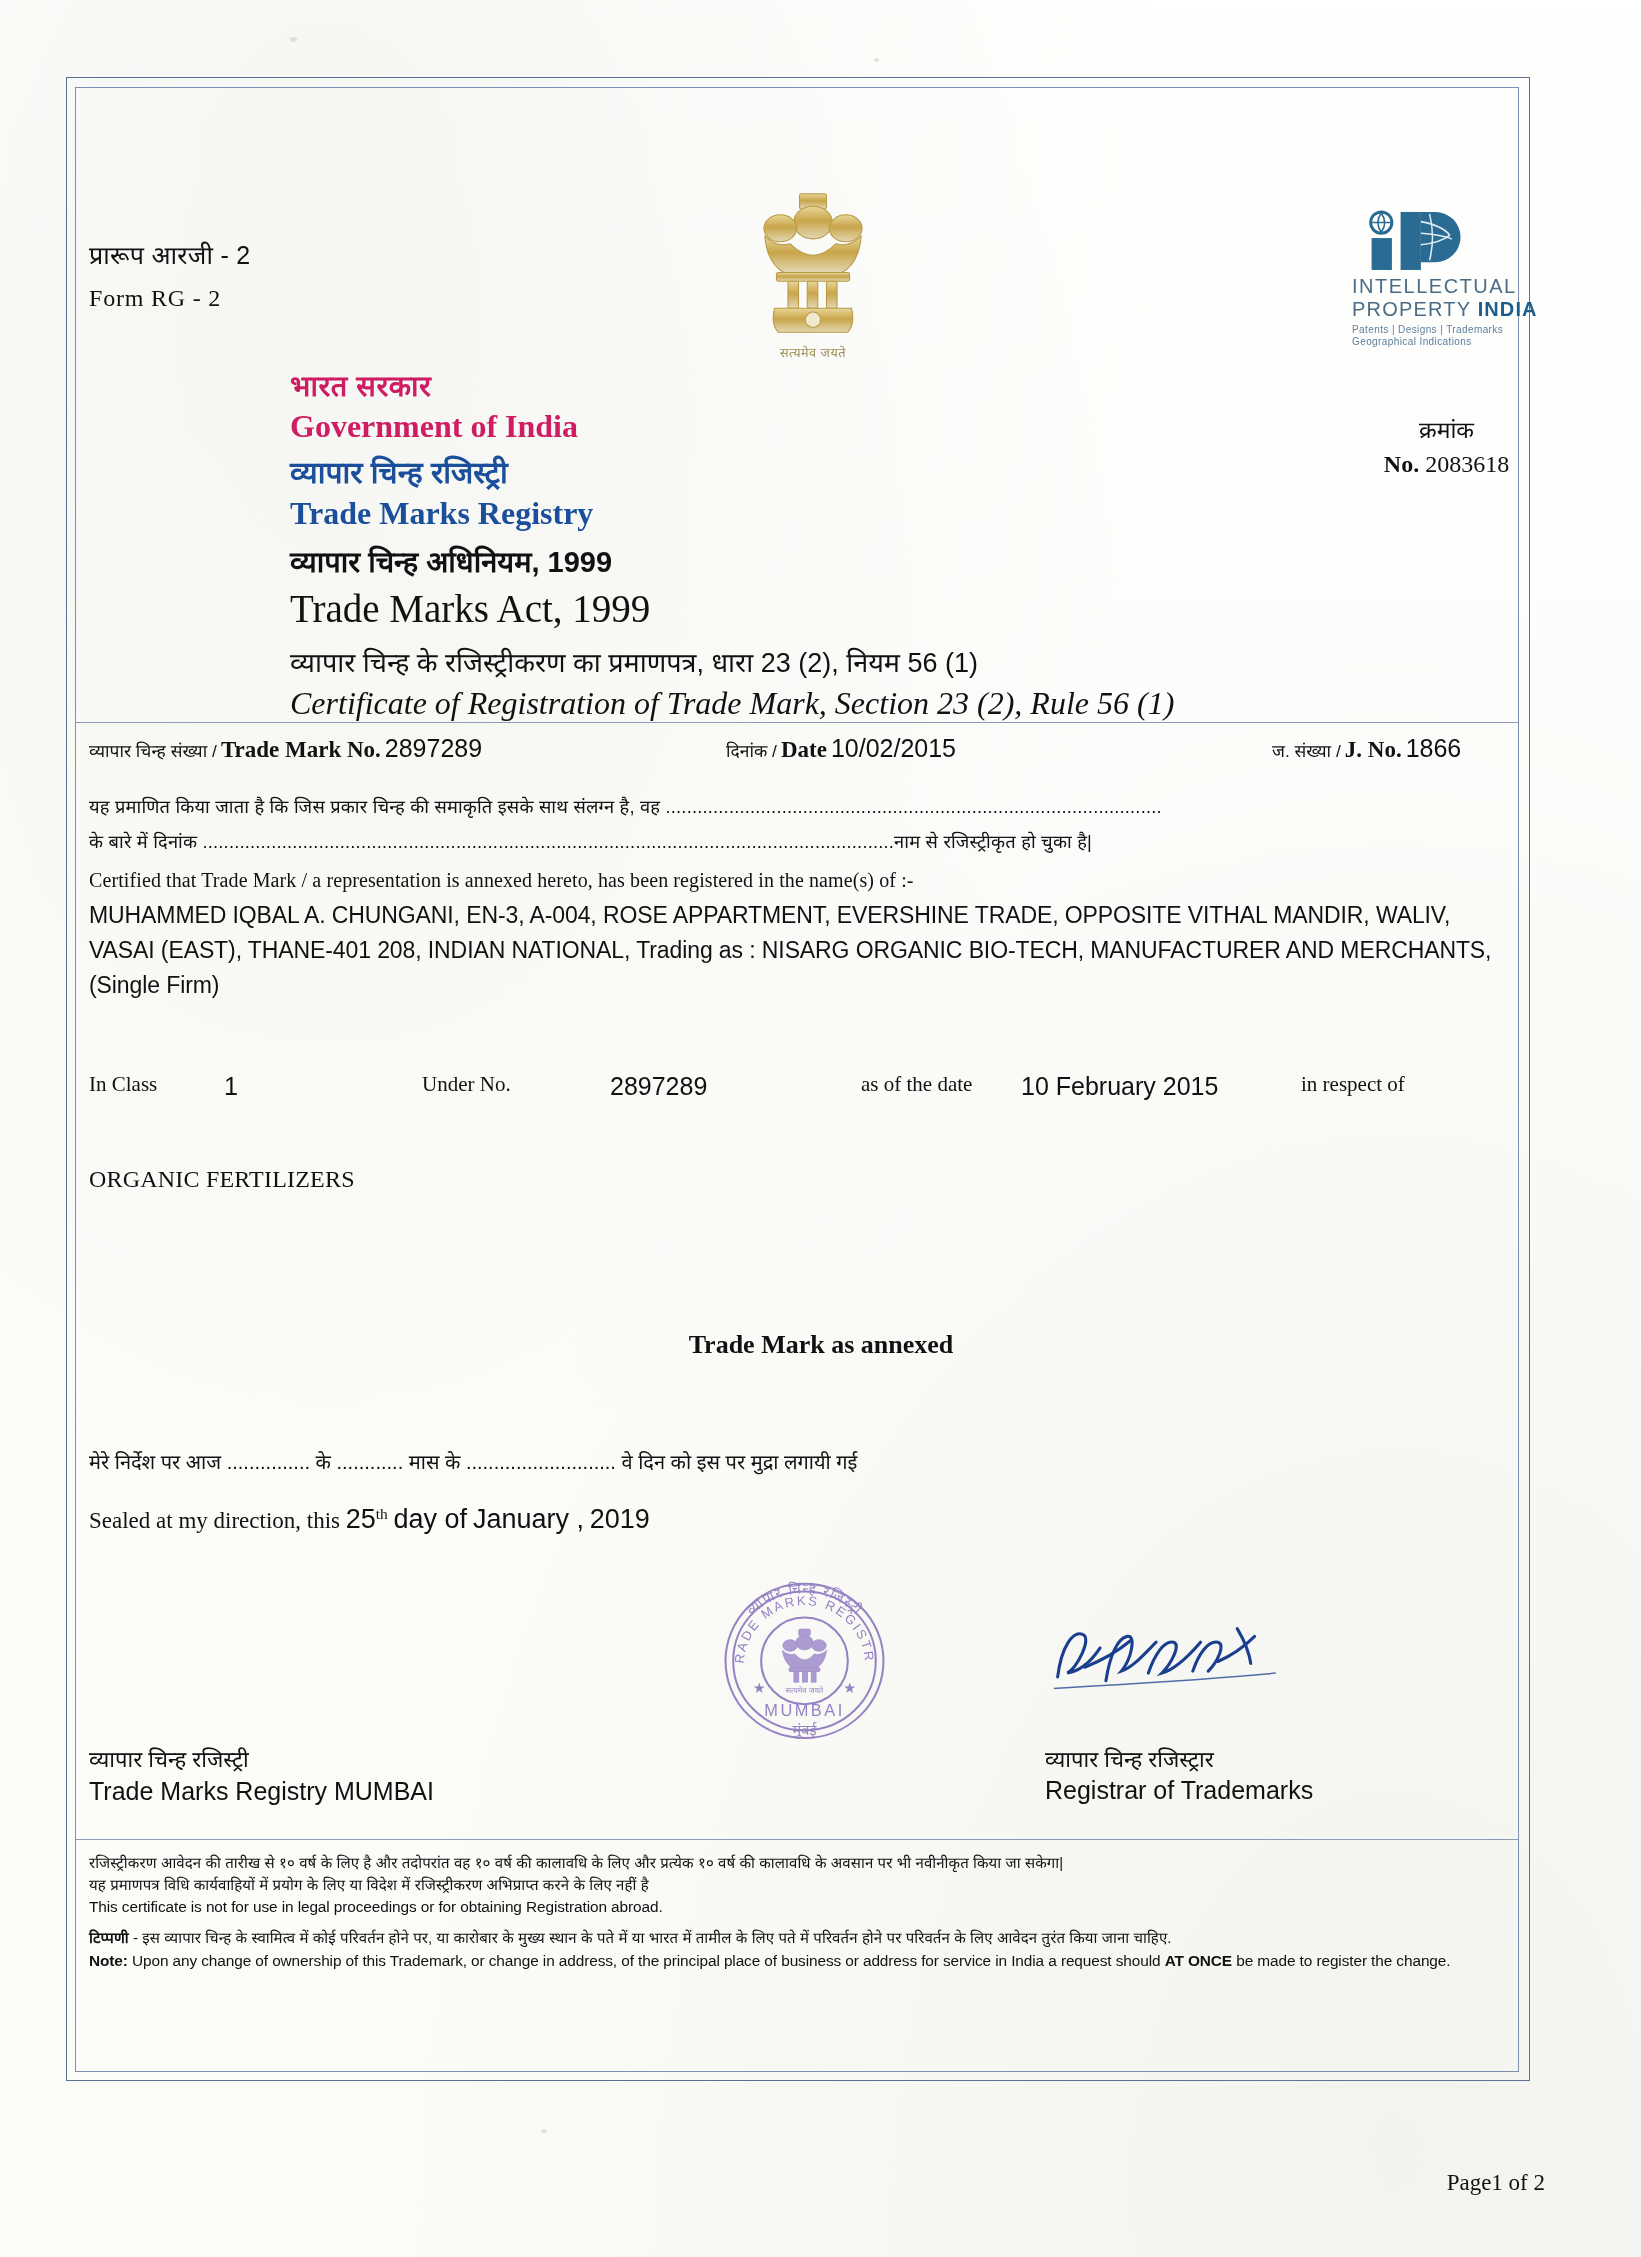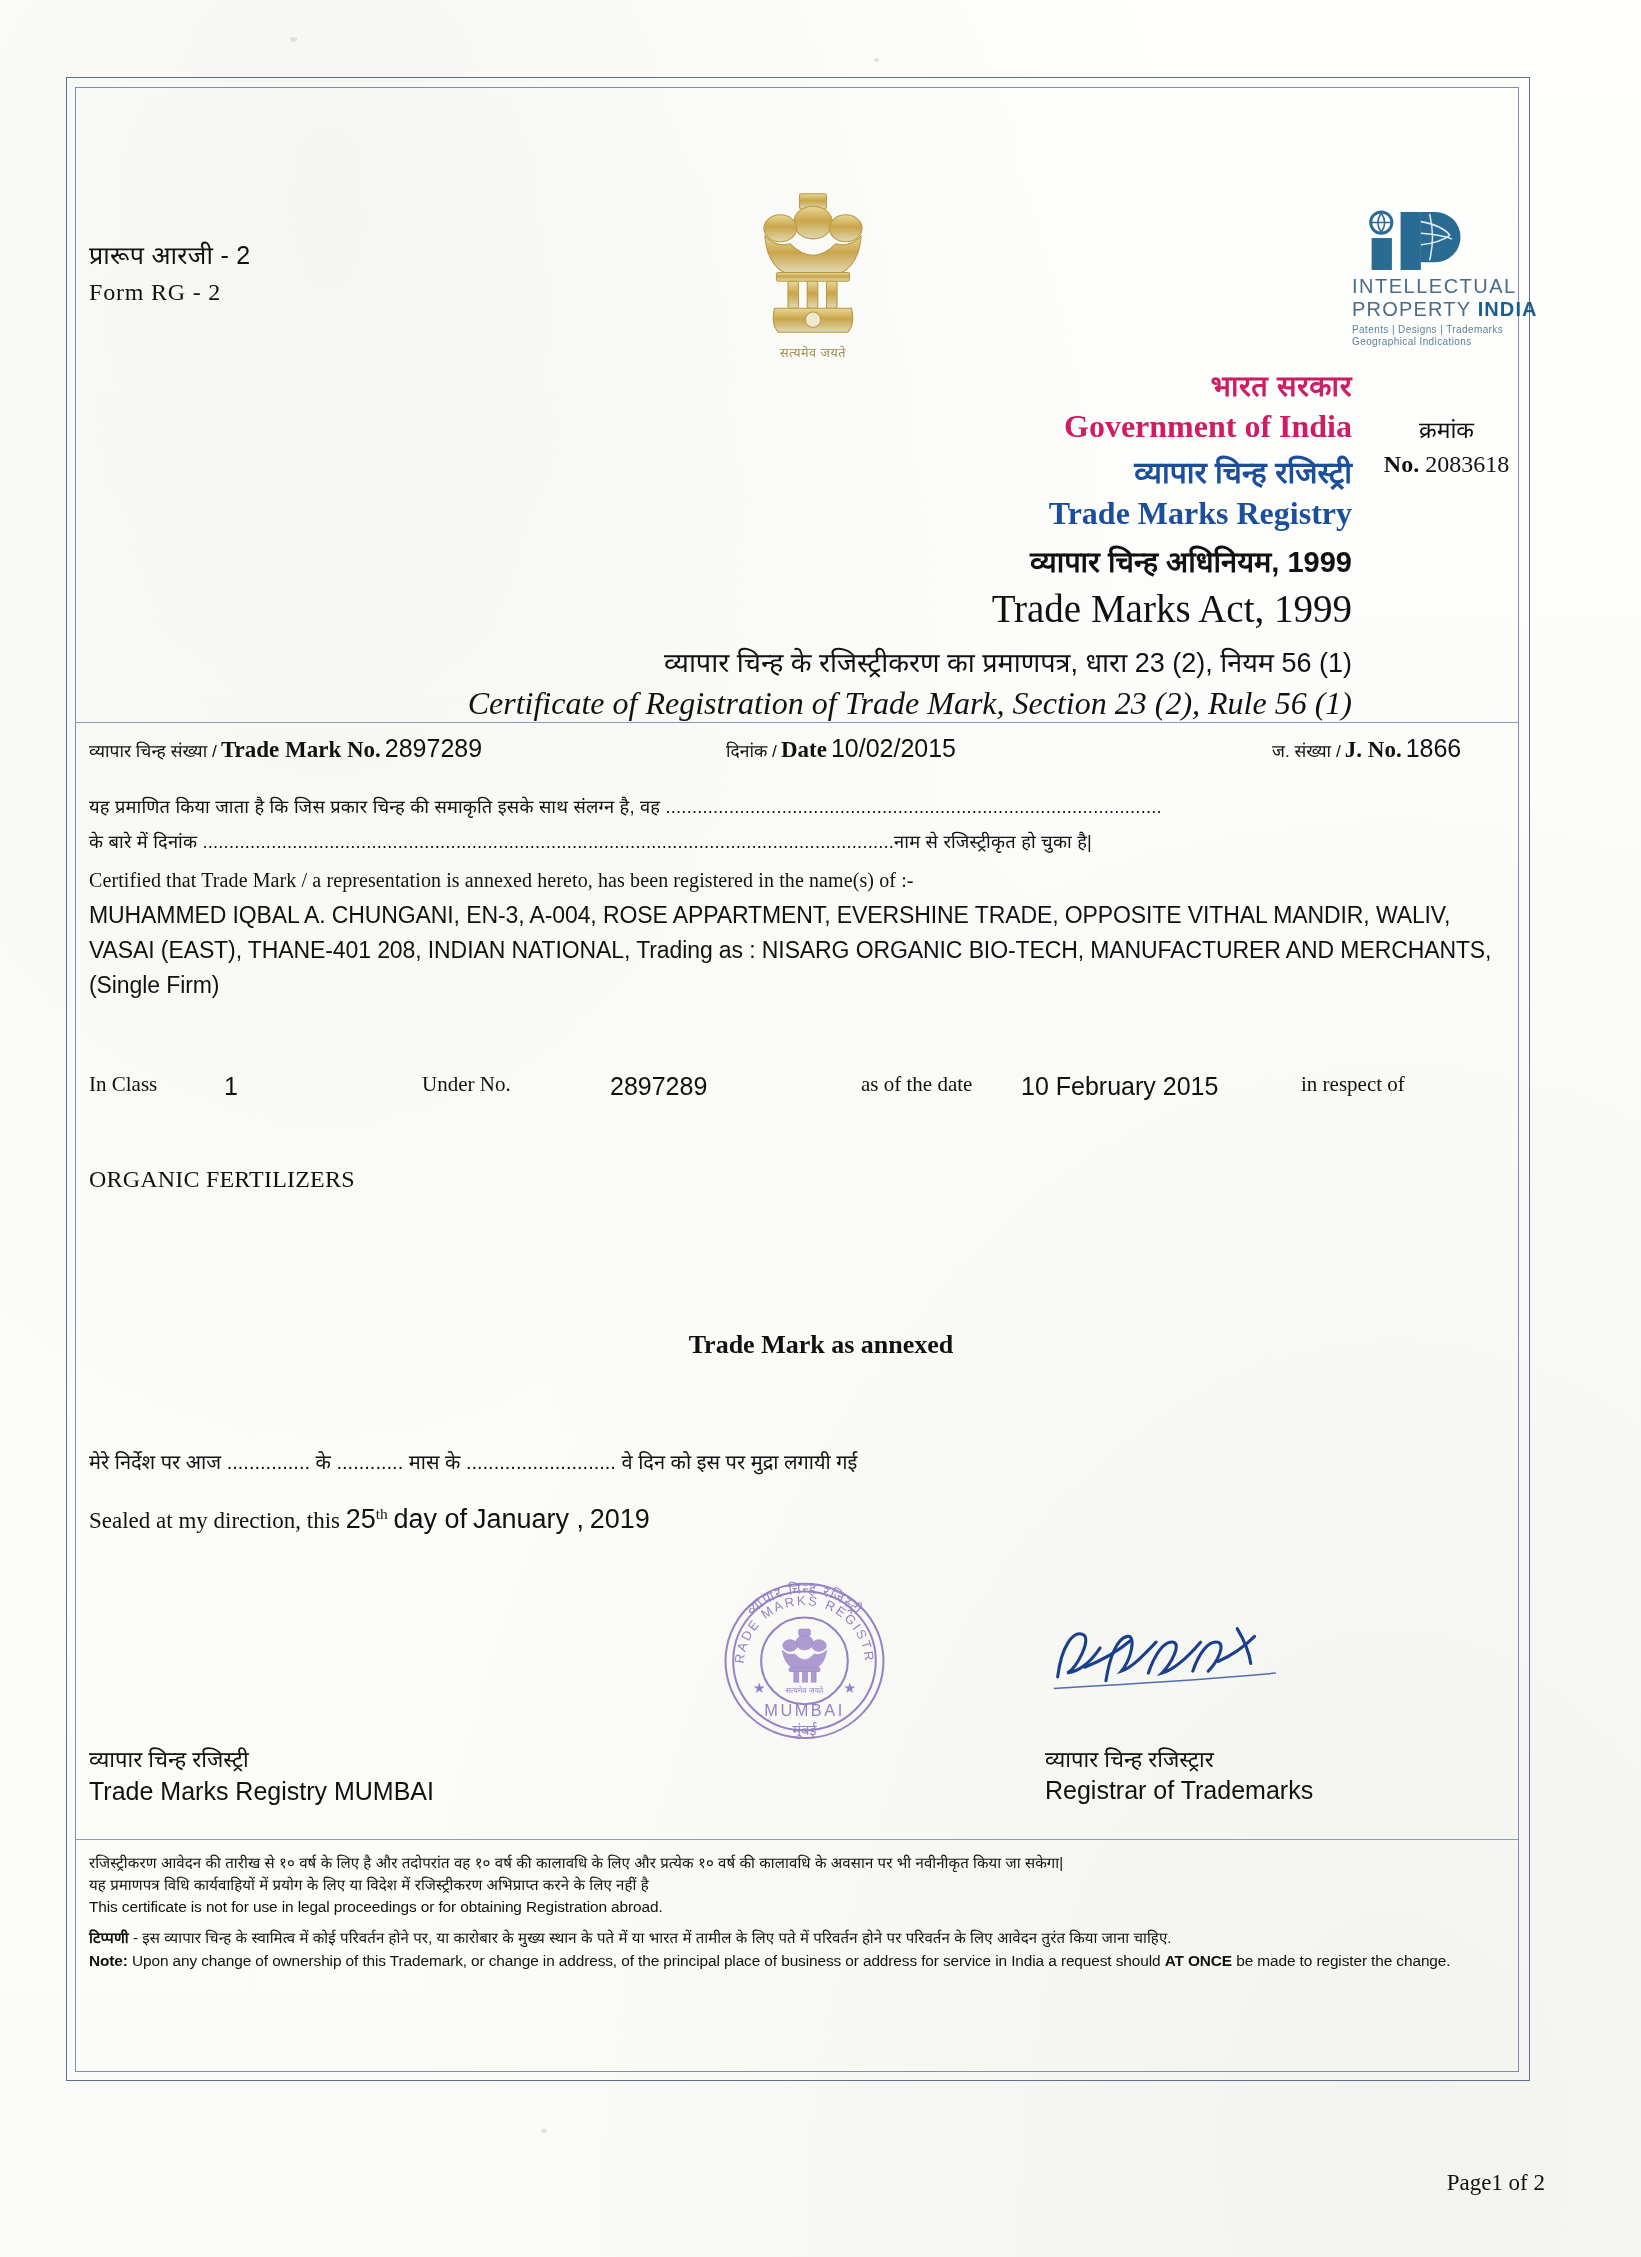--- a/index.html
+++ b/index.html
@@ -41,21 +41,21 @@
     left: 75px; top: 87px;
     width: 1444px; height: 1985px;
     border: 1px solid #7e8db0;
     box-sizing: border-box;
   }
   .abs { position: absolute; }
 
   
   #form-block { left: 89px; top: 239px; width: 406px; line-height: 1.32; }
   #form-block .hi { font-size: 25px; font-family: Liberation Sans, sans-serif; letter-spacing: 0.3px; }
-  #form-block .en { font-size: 24px; letter-spacing: 0.8px; margin-top: 5px; }
+  #form-block .en { font-size: 24px; letter-spacing: 0.8px; margin-top: 11px; }
 
   
   #emblem { left: 736px; top: 180px; width: 154px; height: 183px; }
   #emblem .motto {
     position: absolute; bottom: 1.9px; left: 0; width: 100%;
     text-align: center; font-size: 12.6px; color: #9a8a4e;
     font-family: "Liberation Sans", sans-serif; letter-spacing: 0.5px;
   }
 
   
@@ -75,21 +75,21 @@
     font-family: "Liberation Sans", sans-serif; line-height: 1.28; margin-top: 2.9px;
   }
 
   
   #serial { left: 1350px; top: 413px; width: 193px; text-align: center; }
   #serial .hi { font-size: 23px; font-family: "Liberation Sans", sans-serif; }
   #serial .en { font-size: 24px; margin-top: 5.8px; }
   #serial .en b { font-weight: bold; }
 
   
-  #titles { left: 290px; top: 365px; width: 1062px; text-align: right; }
+  #titles { left: 290px; top: 365px; width: 1062px; text-align: left; }
   #titles .t-hi-red {
     color: #cf1d63; font-weight: bold; font-size: 29px;
     font-family: "Liberation Sans", sans-serif; letter-spacing: 0.5px;
   }
   #titles .t-en-red {
     color: #cf1d63; font-weight: bold; font-size: 32px; margin-top: 3.9px;
   }
   #titles .t-hi-blue {
     color: #1b4f9c; font-weight: bold; font-size: 30px; margin-top: 5.8px;
     font-family: "Liberation Sans", sans-serif;

